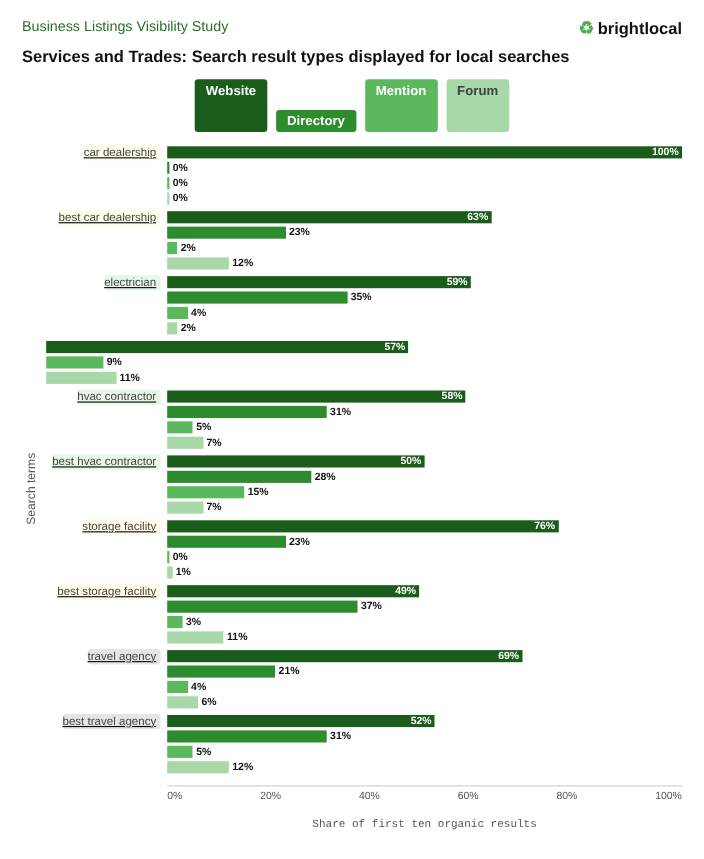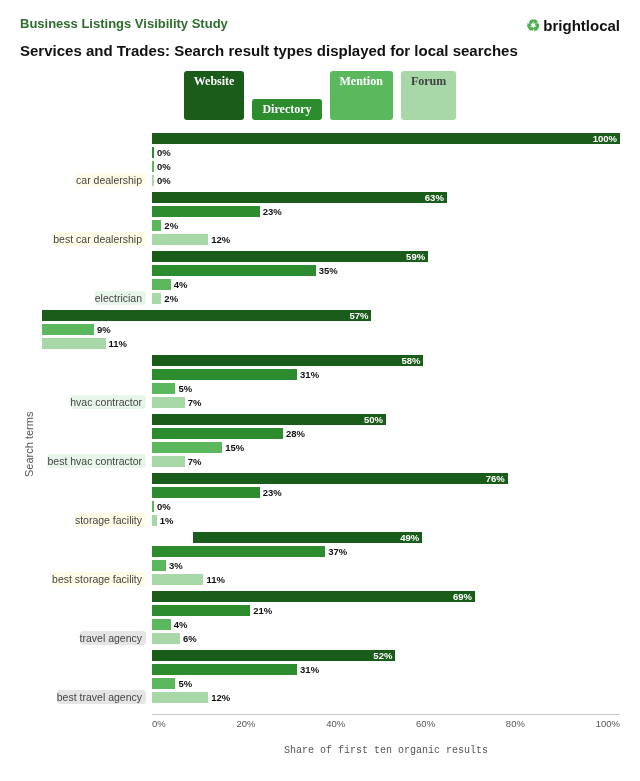--- a/index.html
+++ b/index.html
@@ -9,42 +9,41 @@
       width: 640px;
       min-height: 781px;
       padding: 16px 20px 20px 20px;
     }
     .top-row {
       display: flex;
       justify-content: space-between;
       align-items: flex-start;
       margin-bottom: 6px;
     }
-    .brand-left { font-size: 13px; font-weight: 700; color: #2d6e2d; }
+    .brand-left { font-size: 13px; font-weight: 400; color: #2d6e2d; }
     .brand-right { font-size: 15px; font-weight: 700; color: #111; display: flex; align-items: center; gap: 3px; }
     .title {
       font-size: 15px;
       font-weight: 700;
       color: #111;
       margin-bottom: 10px;
       line-height: 1.3;
     }
     .legend {
       display: flex;
       gap: 8px;
       justify-content: center;
       margin-bottom: 12px;
     }
     .legend-item {
       padding: 3px 10px;
       border-radius: 3px;
       font-size: 12px;
       font-weight: 700;
       color: #fff;
-      font-family: Liberation Serif, serif;
     }
     .legend-website { background: #1a5c1a; }
     .legend-directory { background: #2d8c2d; margin-top: 28px; }
     .legend-mention { background: #5cb85c; }
     .legend-forum { background: #a8d8a8; color: #404040; }
 
     .chart-area {
       display: flex;
       flex-direction: row;
       align-items: stretch;
@@ -72,24 +71,25 @@
     .group {
       display: flex;
       flex-direction: row;
       align-items: stretch;
       margin-bottom: 4px;
     }
     .group-labels {
       width: 110px;
       display: flex;
       flex-direction: column;
-      justify-content: flex-end;
+      justify-content: flex-start;
       align-items: flex-end;
       padding-right: 6px;
       gap: 1px;
+      text-decoration: underline;
     }
     .term-label {
       font-size: 10.5px;
       color: #444;
       white-space: nowrap;
       text-align: right;
       padding: 1px 4px 1px 0;
       border-radius: 3px;
     }
     .term-label.highlight-yellow { background: #fffde7; }
@@ -342,21 +342,21 @@
                 <span class="bar-label">1%</span>
               </div>
             </div>
           </div>
           <div class="group">
             <div class="group-labels">
               <div class="term-label highlight-yellow">best storage facility</div>
             </div>
             <div class="bars-col">
               <div class="bar-row">
-                <div class="bar bar-website" style="width: 49%; margin-left: 41px;">
+                <div class="bar bar-website" style="width: 49%;">
                   <span class="bar-label-inside">49%</span>
                 </div>
               </div>
               <div class="bar-row">
                 <div class="bar bar-directory" style="width: 37%;"></div>
                 <span class="bar-label">37%</span>
               </div>
               <div class="bar-row">
                 <div class="bar bar-mention" style="width: 3%;"></div>
                 <span class="bar-label">3%</span>

